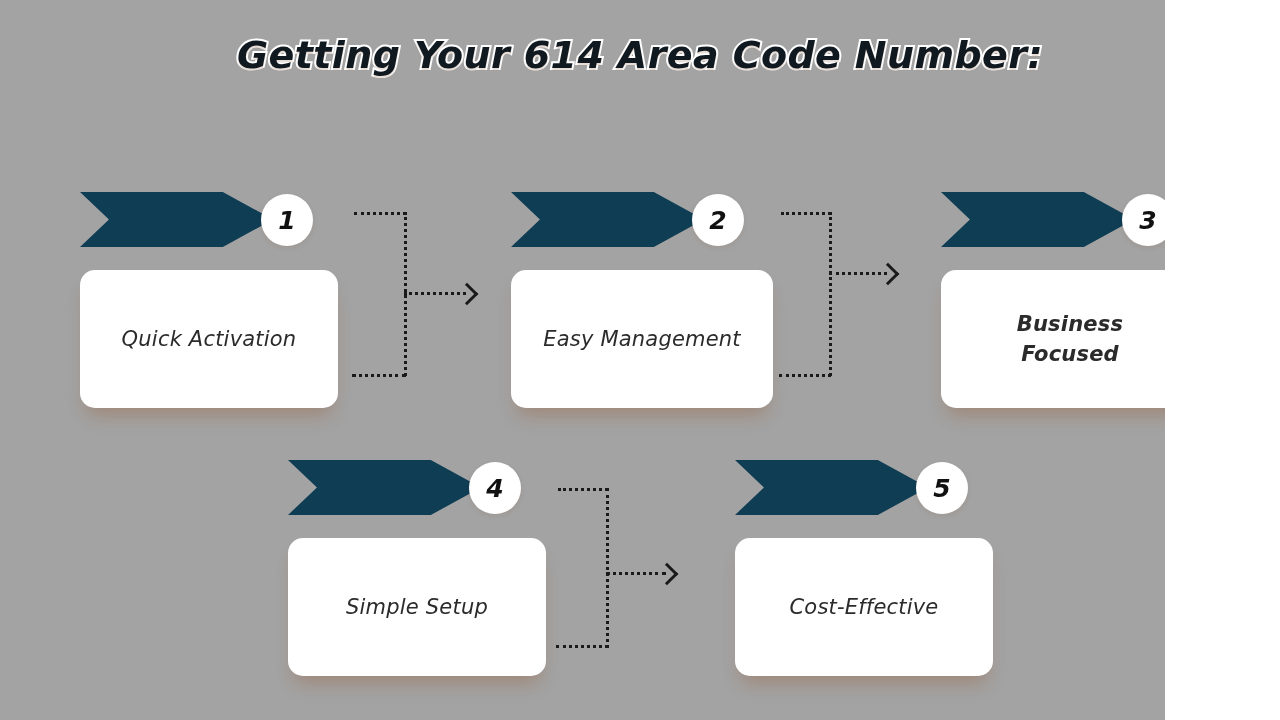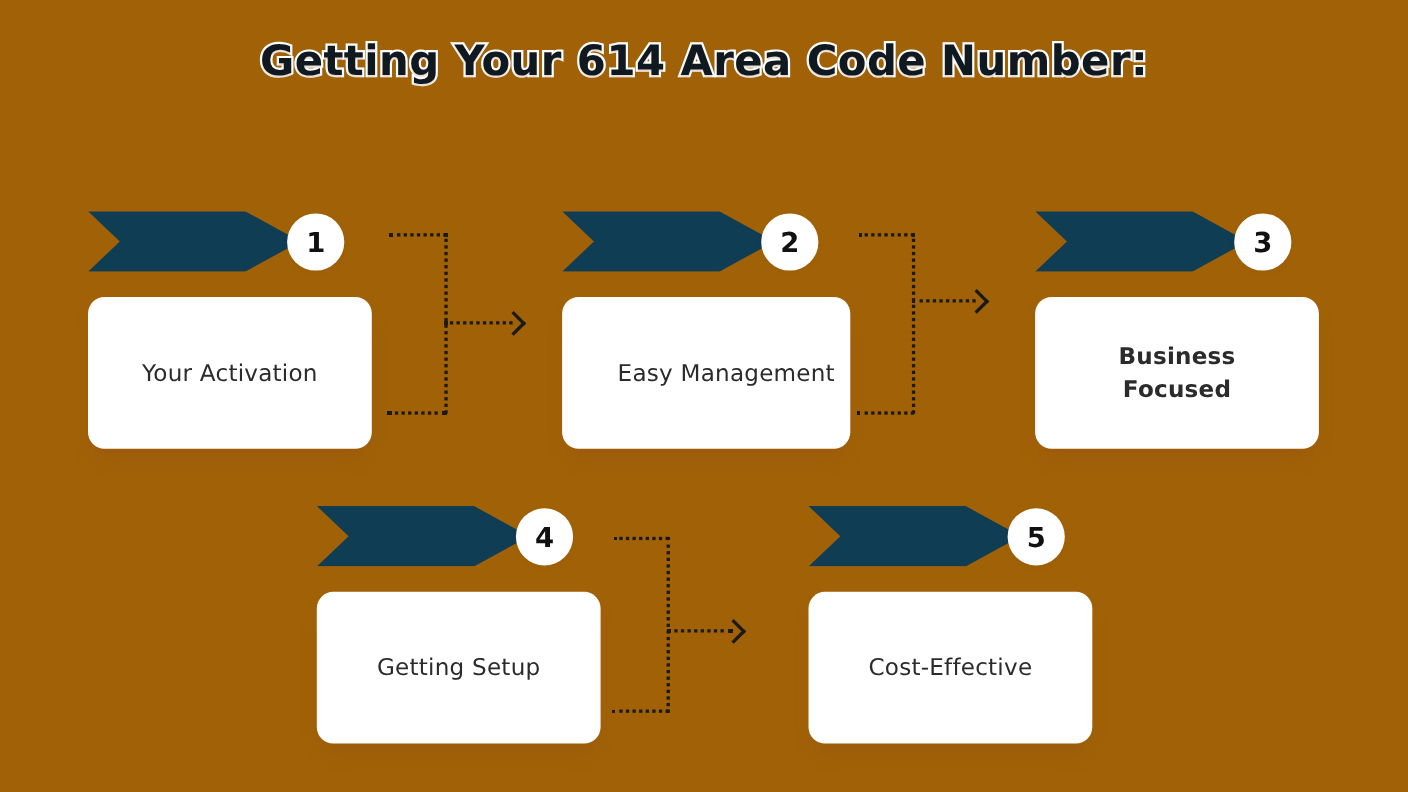--- a/index.html
+++ b/index.html
@@ -9,24 +9,25 @@
   }
   body {
     width: 1280px;
     height: 720px;
     overflow: hidden;
     font-family: "DejaVu Sans", sans-serif;
   }
 
   #stage {
     position: relative;
-    width: 1280px;
+    width: 1165px;
     height: 720px;
-    background: #a16207;
+    background: #a3a3a3;
     overflow: hidden;
+    font-style: italic;
   }
 
   
   #title-block {
     position: absolute;
     left: 0;
     top: 36px;
     width: 1280px;
     text-align: center;
     line-height: 1.0;
@@ -101,21 +102,21 @@
     padding: 6px 14px;
   }
   .card-label {
     font-family: "DejaVu Sans", sans-serif;
     font-size: 21px;
     font-weight: normal;
     color: #2B2B2B;
     line-height: 1.38;
     letter-spacing: 0.2px;
   }
-  .card.wide  { width: 262px; justify-content: flex-end; }
+  .card.wide  { width: 262px; }
   .card.two-line .card-label { line-height: 1.45; }
 
   
   .connector {
     position: absolute;
     pointer-events: none;
   }
   .dot-h {
     position: absolute;
     height: 0;
@@ -143,21 +144,21 @@
   <div id="title-block">
     <span class="title-line l1">Getting Your 614 Area Code Number:</span>
   </div>
 
   <div class="step" style="left:80px; top:192px;">
     <div class="chevron"></div>
     <div class="num-circle">
       <span>1</span>
     </div>
     <div class="card">
-      <span class="card-label">Your Activation</span>
+      <span class="card-label">Quick Activation</span>
     </div>
   </div>
 
   <div class="step" style="left:511px; top:192px;">
     <div class="chevron"></div>
     <div class="num-circle">
       <span>2</span>
     </div>
     <div class="card wide">
       <span class="card-label">Easy Management</span>
@@ -173,21 +174,21 @@
       <span class="card-label" style="max-width:130px; display:inline-block; font-weight:bold;text-align:center;">Business Focused</span>
     </div>
   </div>
 
   <div class="step" style="left:288px; top:460px;">
     <div class="chevron"></div>
     <div class="num-circle">
       <span>4</span>
     </div>
     <div class="card">
-      <span class="card-label">Getting Setup</span>
+      <span class="card-label">Simple Setup</span>
     </div>
   </div>
 
   <div class="step" style="left:735px; top:460px;">
     <div class="chevron"></div>
     <div class="num-circle">
       <span>5</span>
     </div>
     <div class="card">
       <span class="card-label">Cost-Effective</span>

